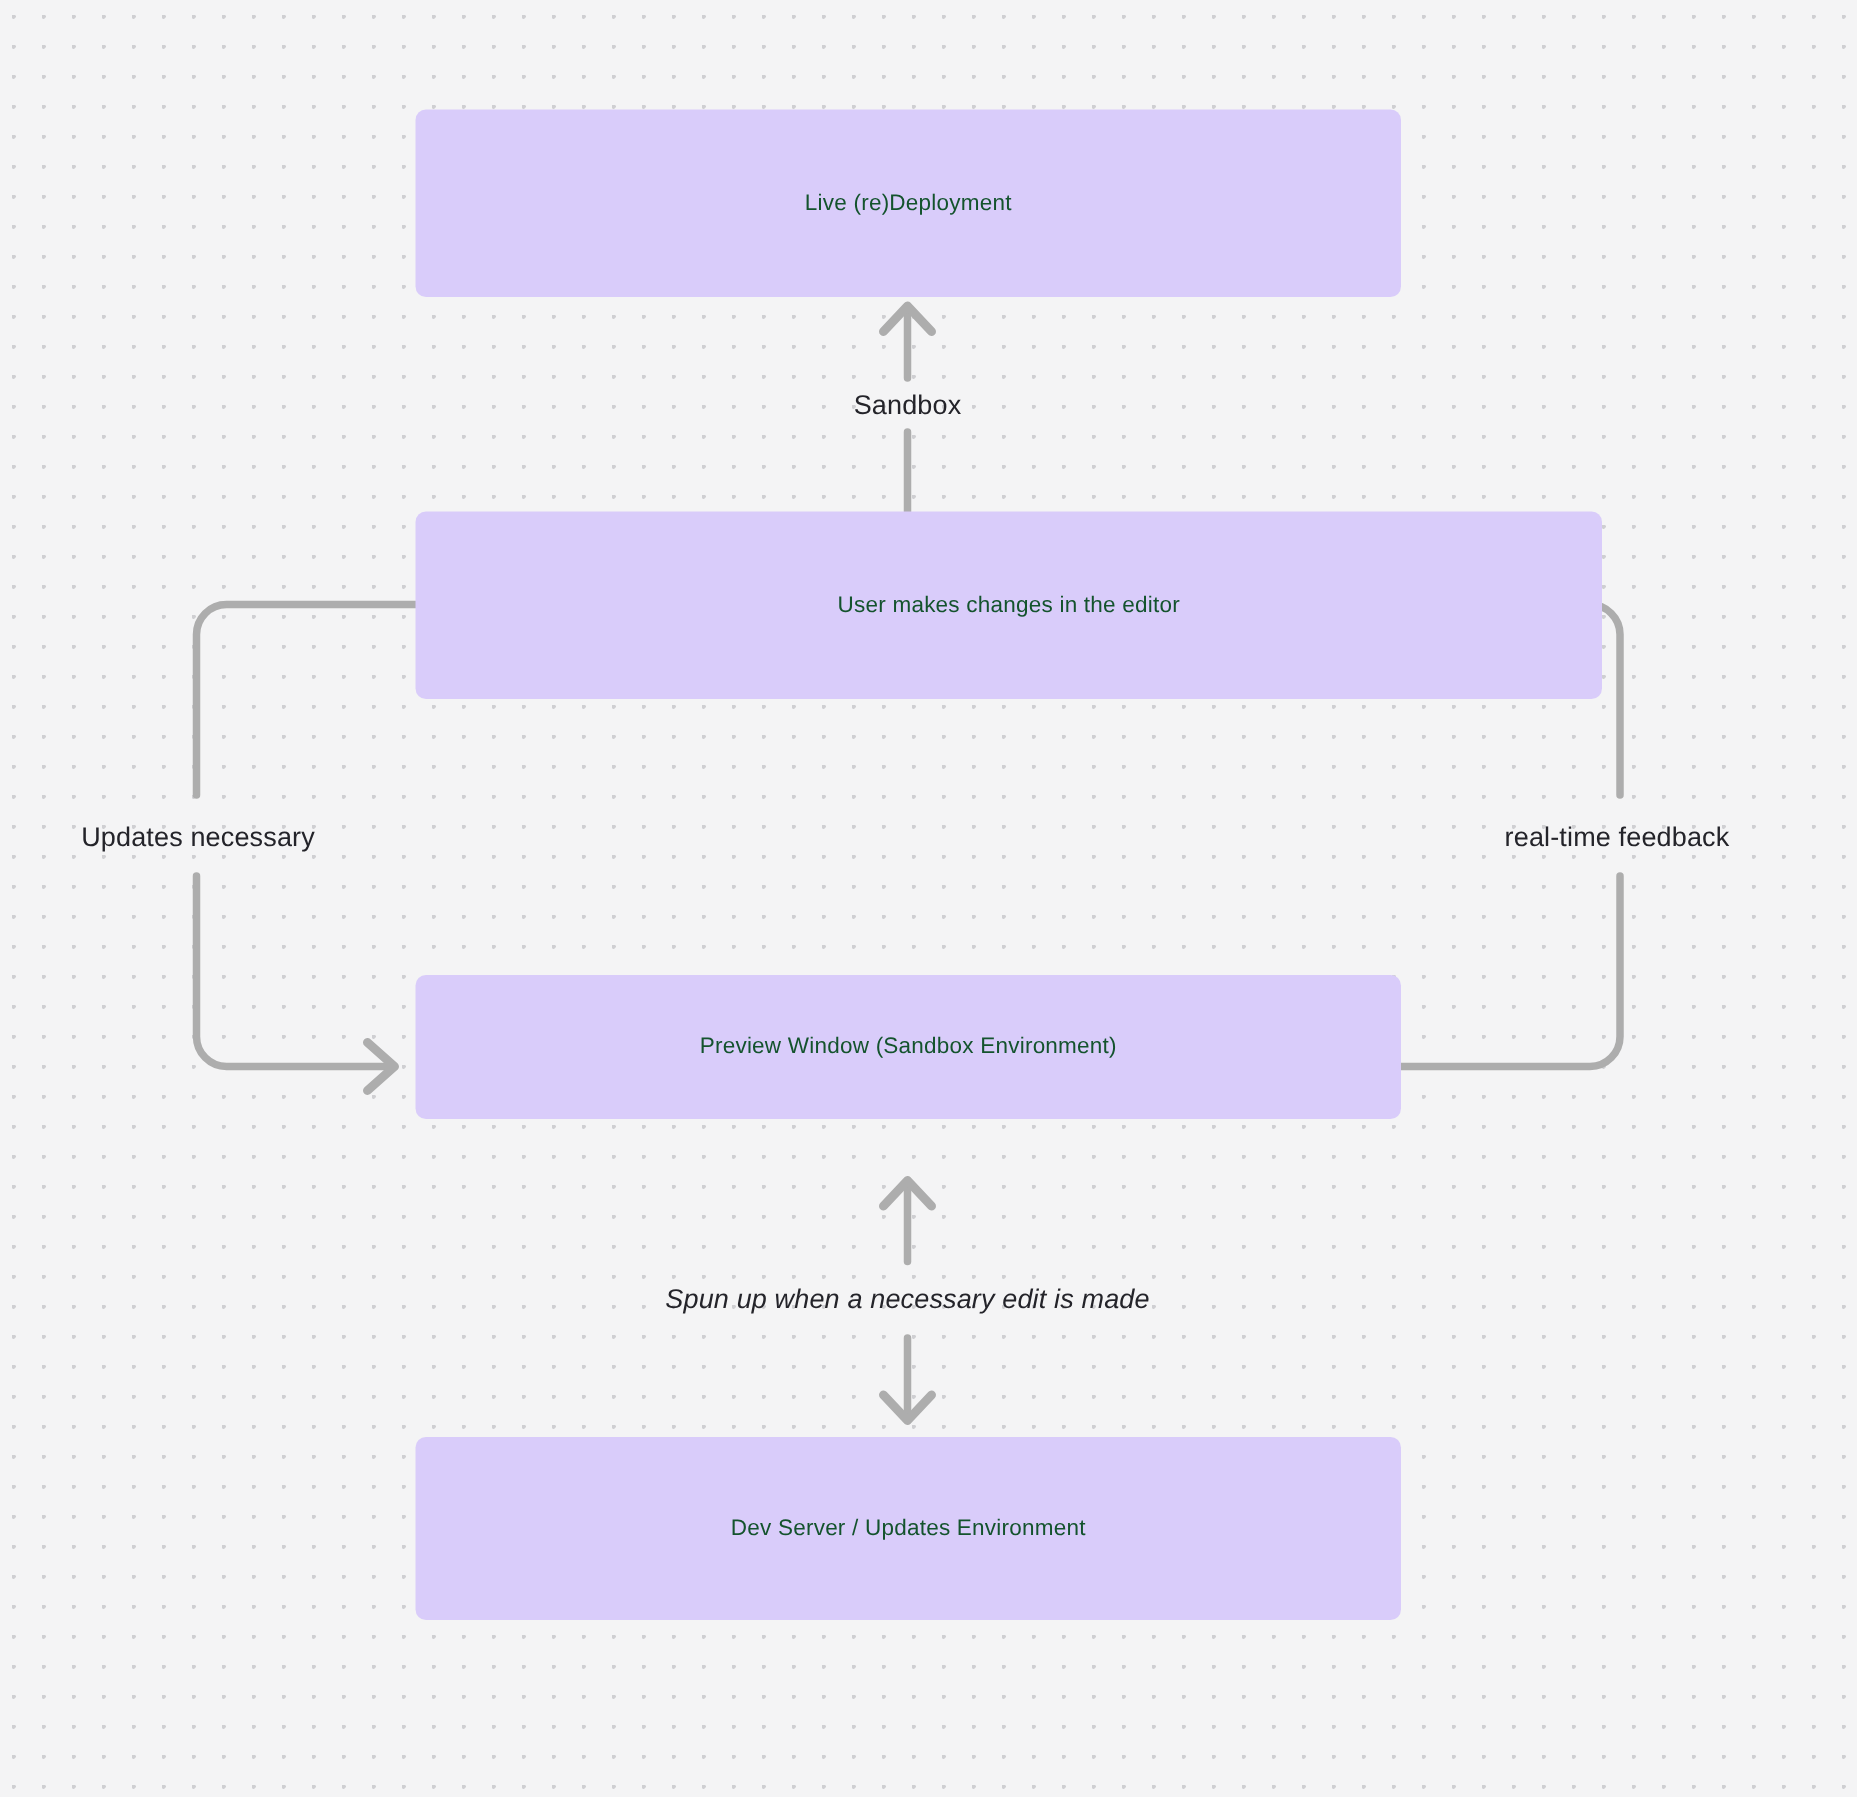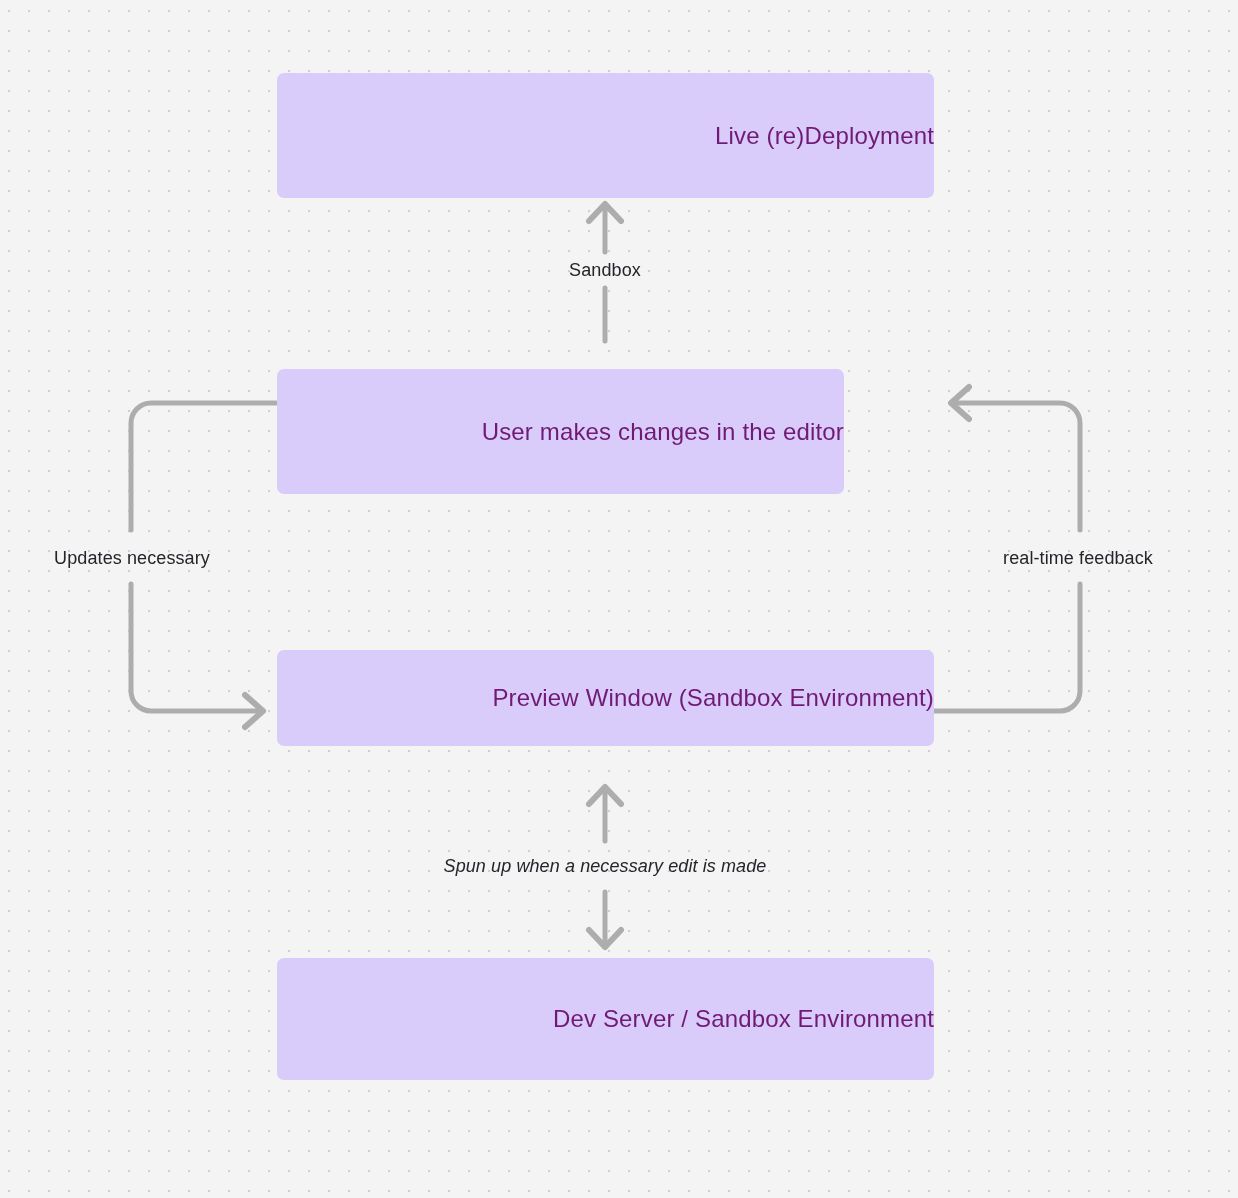--- a/index.html
+++ b/index.html
@@ -29,23 +29,23 @@
     height: 1198px;
     pointer-events: none;
   }
   .node {
     position: absolute;
     box-sizing: border-box;
     background: #d9ccfa;
     border-radius: 7px;
     display: flex;
     align-items: center;
-    justify-content: flex-end;
-    color: #701a75;
-    font-size: 24px;
+    justify-content: center;
+    color: #14532d;
+    font-size: 15px;
     letter-spacing: 0.15px;
     text-align: center;
     line-height: 1.3;
   }
   .edge-label {
     position: absolute;
     color: #24242a;
     font-size: 18px;
     letter-spacing: 0.1px;
     white-space: nowrap;
@@ -88,30 +88,30 @@
         <polyline points="589,930 605,947 621,930" stroke-width="6"></polyline>
       </g>
 
     </g>
   </svg>
 
   <div class="node" style="left:277px; top:73px; width:657px; height:125px;">
     <span>Live (re)Deployment</span>
   </div>
 
-  <div class="node" style="left:277px; top:341px; width:567px; height:125px;margin-top:28px;">
+  <div class="node" style="left:277px; top:341px; width:791px; height:125px;">
     <span>User makes changes in the editor</span>
   </div>
 
   <div class="node" style="left:277px; top:650px; width:657px; height:96px;">
     <span>Preview Window (Sandbox Environment)</span>
   </div>
 
   <div class="node" style="left:277px; top:958px; width:657px; height:122px;">
-    <span>Dev Server / Sandbox Environment</span>
+    <span>Dev Server / Updates Environment</span>
   </div>
 
   <div class="edge-label" style="left:605px; top:270px;">Sandbox</div>
 
   <div class="edge-label" style="left:132px; top:558px;">Updates necessary</div>
 
   <div class="edge-label" style="left:1078px; top:558px;text-align:center;">real-time feedback</div>
 
   <div class="edge-label" style="left:605px; top:866px;font-style:italic;">Spun up when a necessary edit is made</div>
 

